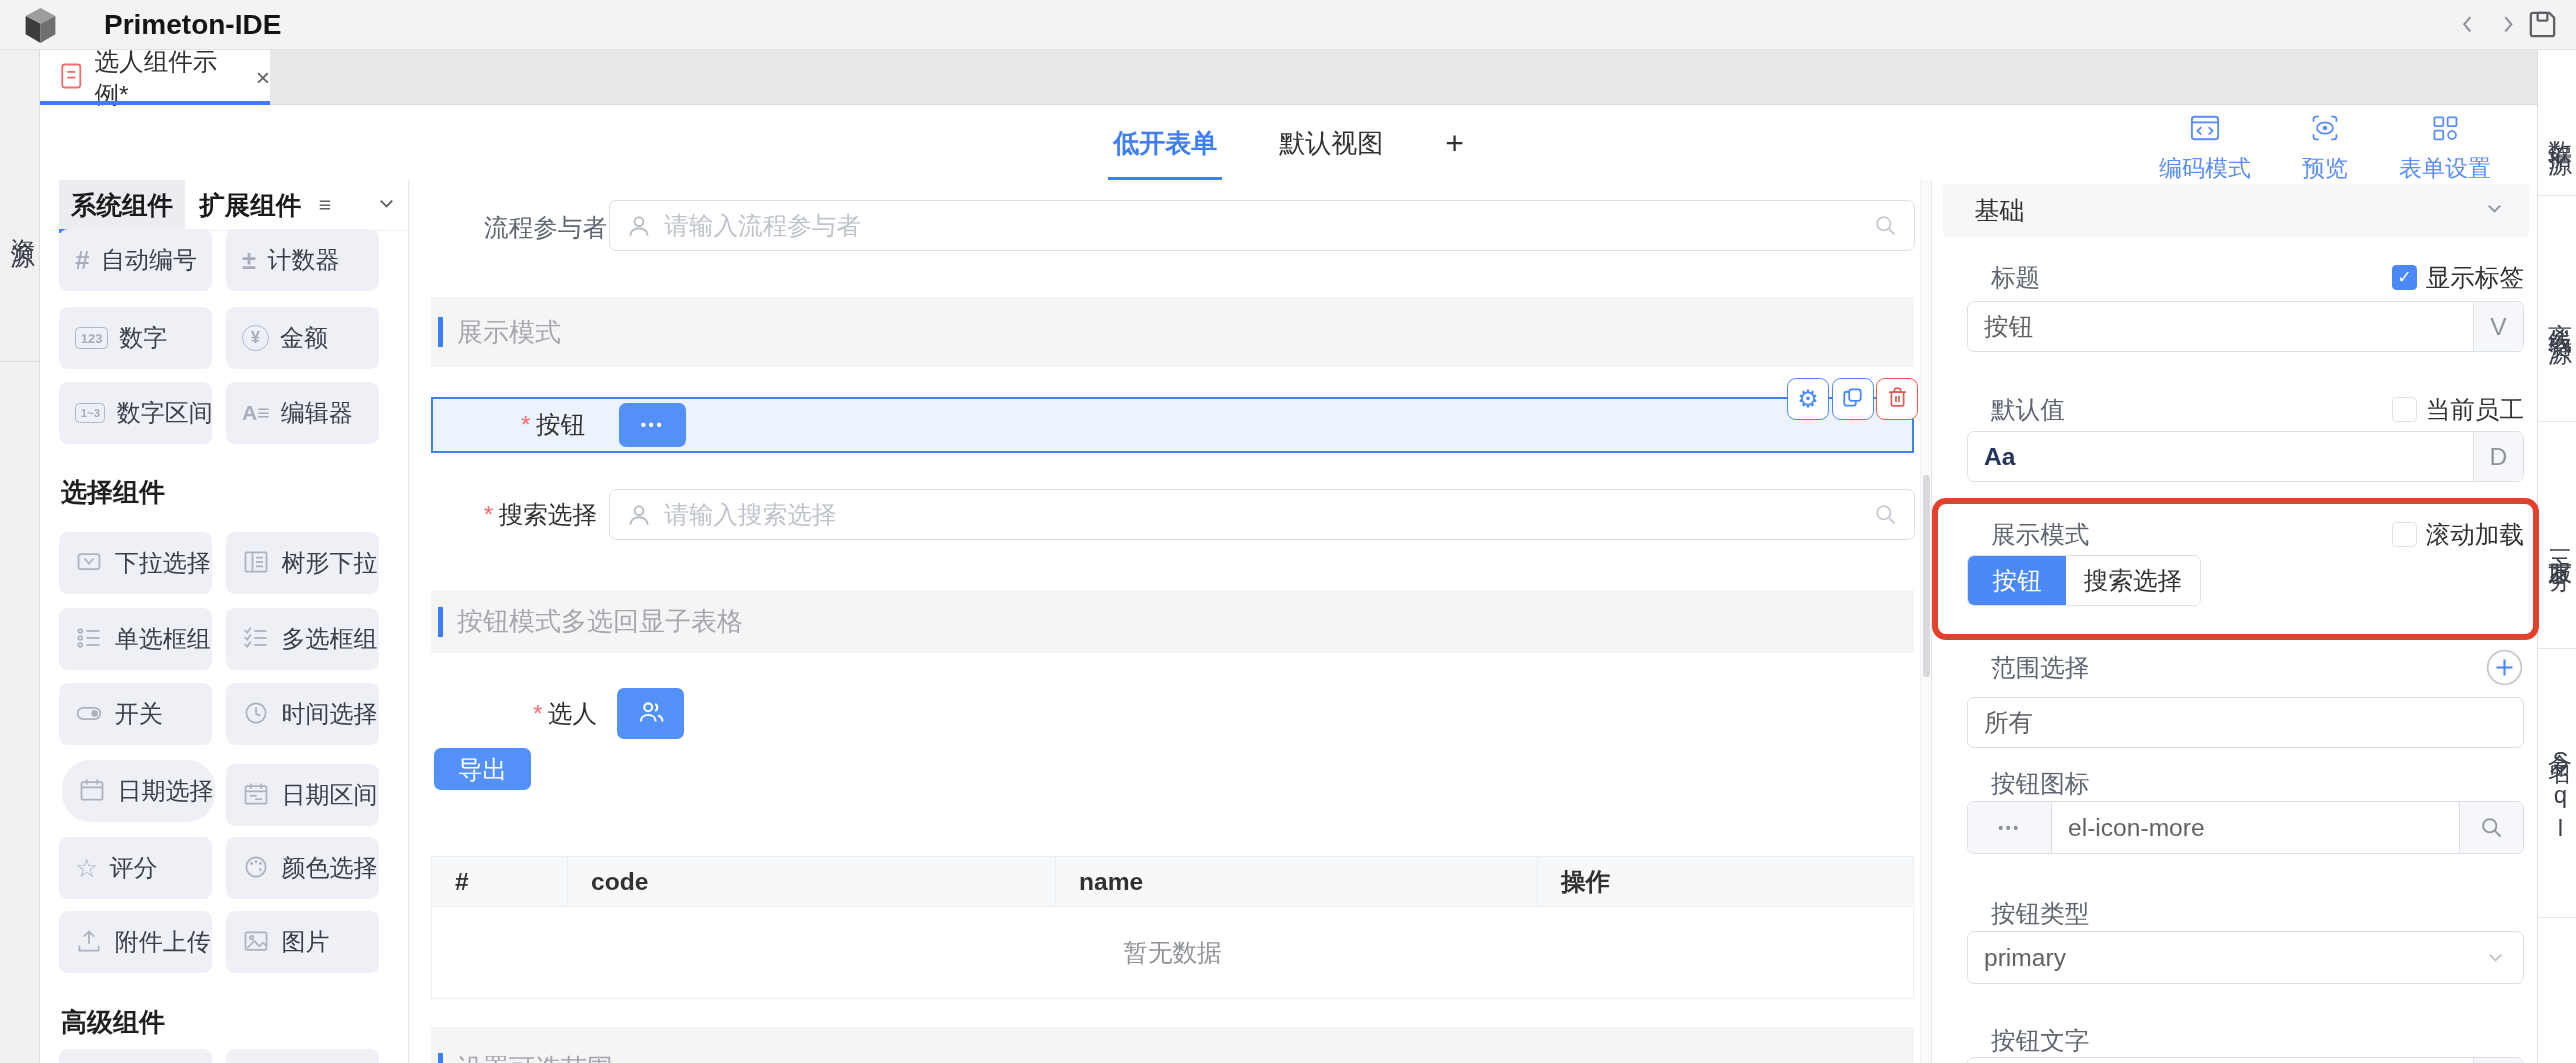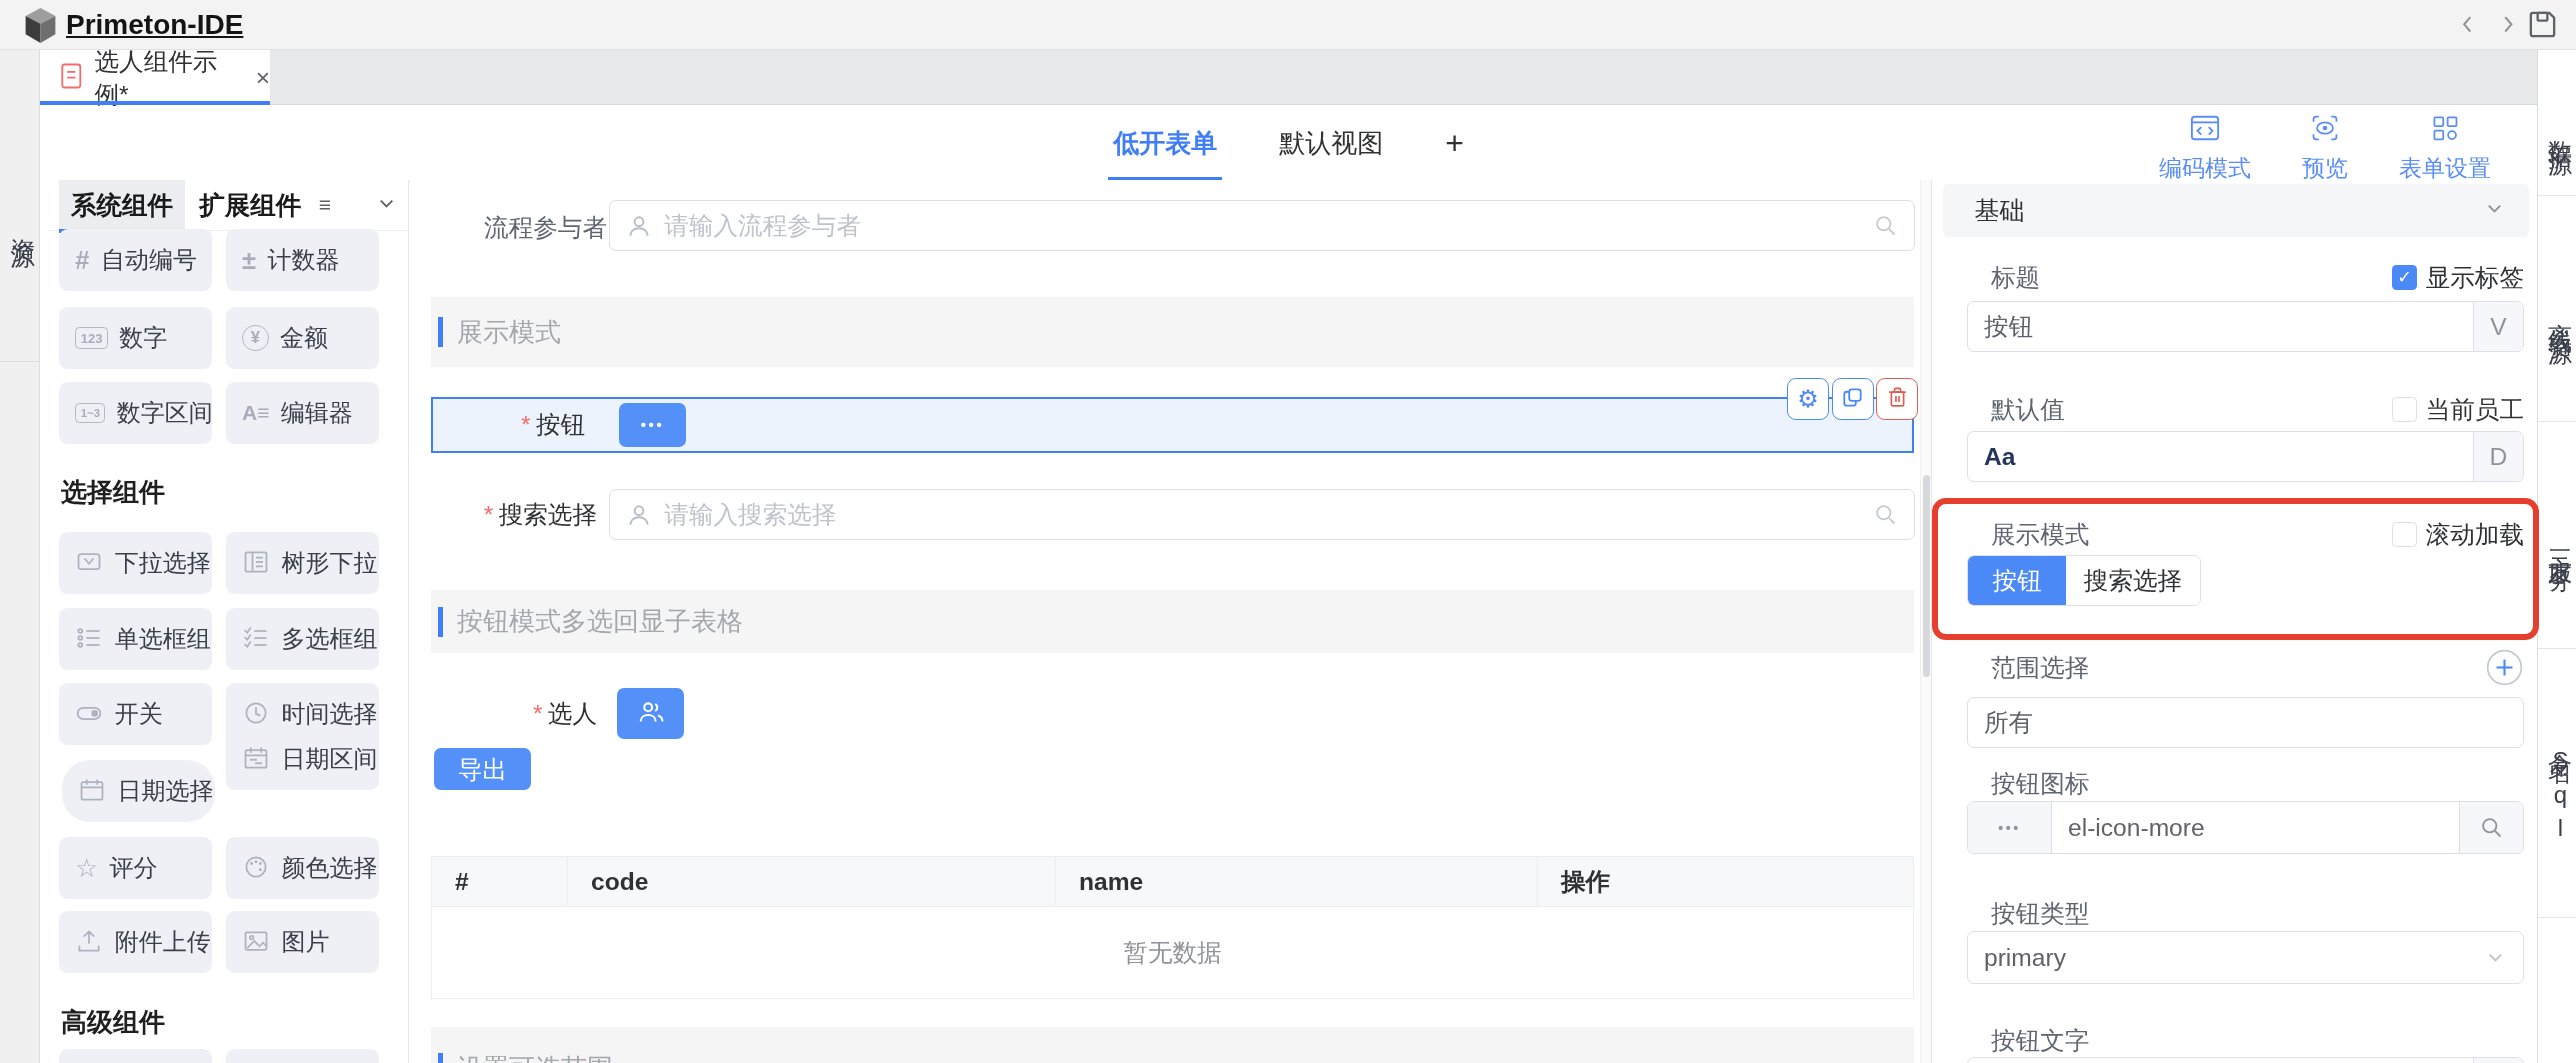--- a/index.html
+++ b/index.html
@@ -96,21 +96,21 @@
 <div id="root">
 
   <div class="abs flex titlebar">
     <span class="abs" style="left:23px;top:7px;">
       <svg width="35" height="37" viewBox="0 0 40 42">
           <polygon points="20,1 37,10 20,19 3,10" fill="#9d9d9d"></polygon>
           <polygon points="3,10 20,19 20,41 3,31" fill="#3c3c3c"></polygon>
           <polygon points="37,10 20,19 20,41 37,31" fill="#6f6f6f"></polygon>
         </svg>
     </span>
-    <span class="app-title" style="margin-left:66px;text-decoration:underline;">Primeton-IDE</span>
+    <span class="app-title" style="margin-left:104px;">Primeton-IDE</span>
     <span class="abs nav-btn" style="left:2451px;top:7px;">
       <svg width="24.6" height="24.6" viewBox="0 0 24 24" fill="none" stroke="#8f9399" stroke-width="2">
           <polyline points="14,5 8,12 14,19"></polyline>
         </svg>
     </span>
     <span class="abs nav-btn" style="left:2490px;top:7px;">
       <svg width="24.6" height="24.6" viewBox="0 0 24 24" fill="none" stroke="#8f9399" stroke-width="2">
           <polyline points="10,5 16,12 10,19"></polyline>
         </svg>
     </span>
@@ -287,21 +287,21 @@
 
     <div class="chip" style="left:22px;top:580px;border-radius:28px;">
       <span><svg width="28" height="28" viewBox="0 0 32 32" fill="none" stroke="#adb2bf" stroke-width="2">
             <rect x="4" y="7" width="24" height="20" rx="2"></rect>
             <line x1="10" y1="4" x2="10" y2="10"></line>
             <line x1="22" y1="4" x2="22" y2="10"></line>
             <line x1="4" y1="13" x2="28" y2="13"></line>
           </svg></span>
       <span class="chip-label">日期选择</span>
     </div>
-    <div class="chip" style="left:186px;top:548px;">
+    <div class="chip" style="left:186px;top:584px;">
       <span><svg width="28" height="28" viewBox="0 0 32 32" fill="none" stroke="#adb2bf" stroke-width="2">
             <rect x="4" y="7" width="24" height="20" rx="2"></rect>
             <line x1="10" y1="4" x2="10" y2="10"></line>
             <line x1="22" y1="4" x2="22" y2="10"></line>
             <line x1="4" y1="13" x2="28" y2="13"></line>
             <line x1="9" y1="18" x2="17" y2="18"></line>
             <line x1="15" y1="22" x2="23" y2="22"></line>
           </svg></span>
       <span class="chip-label">日期区间</span>
     </div>

